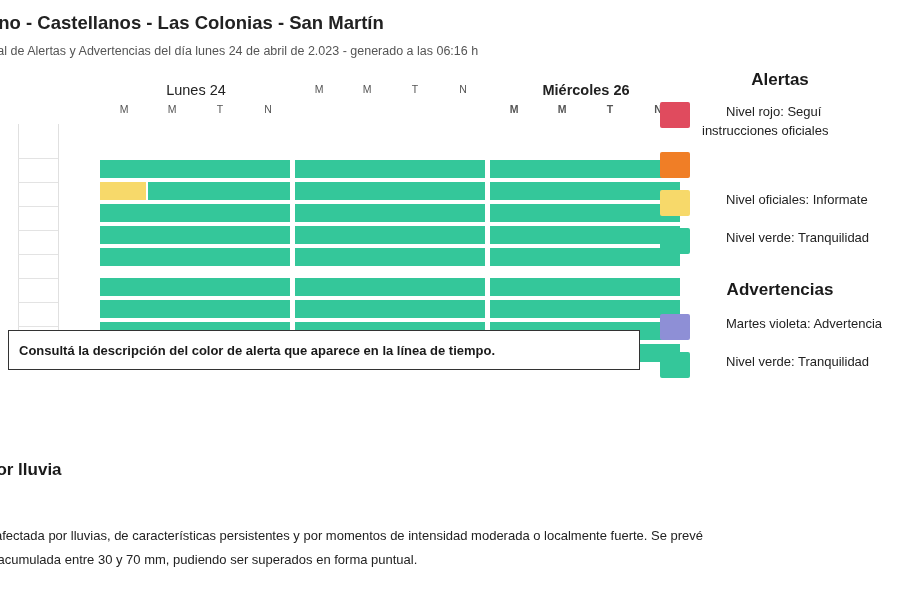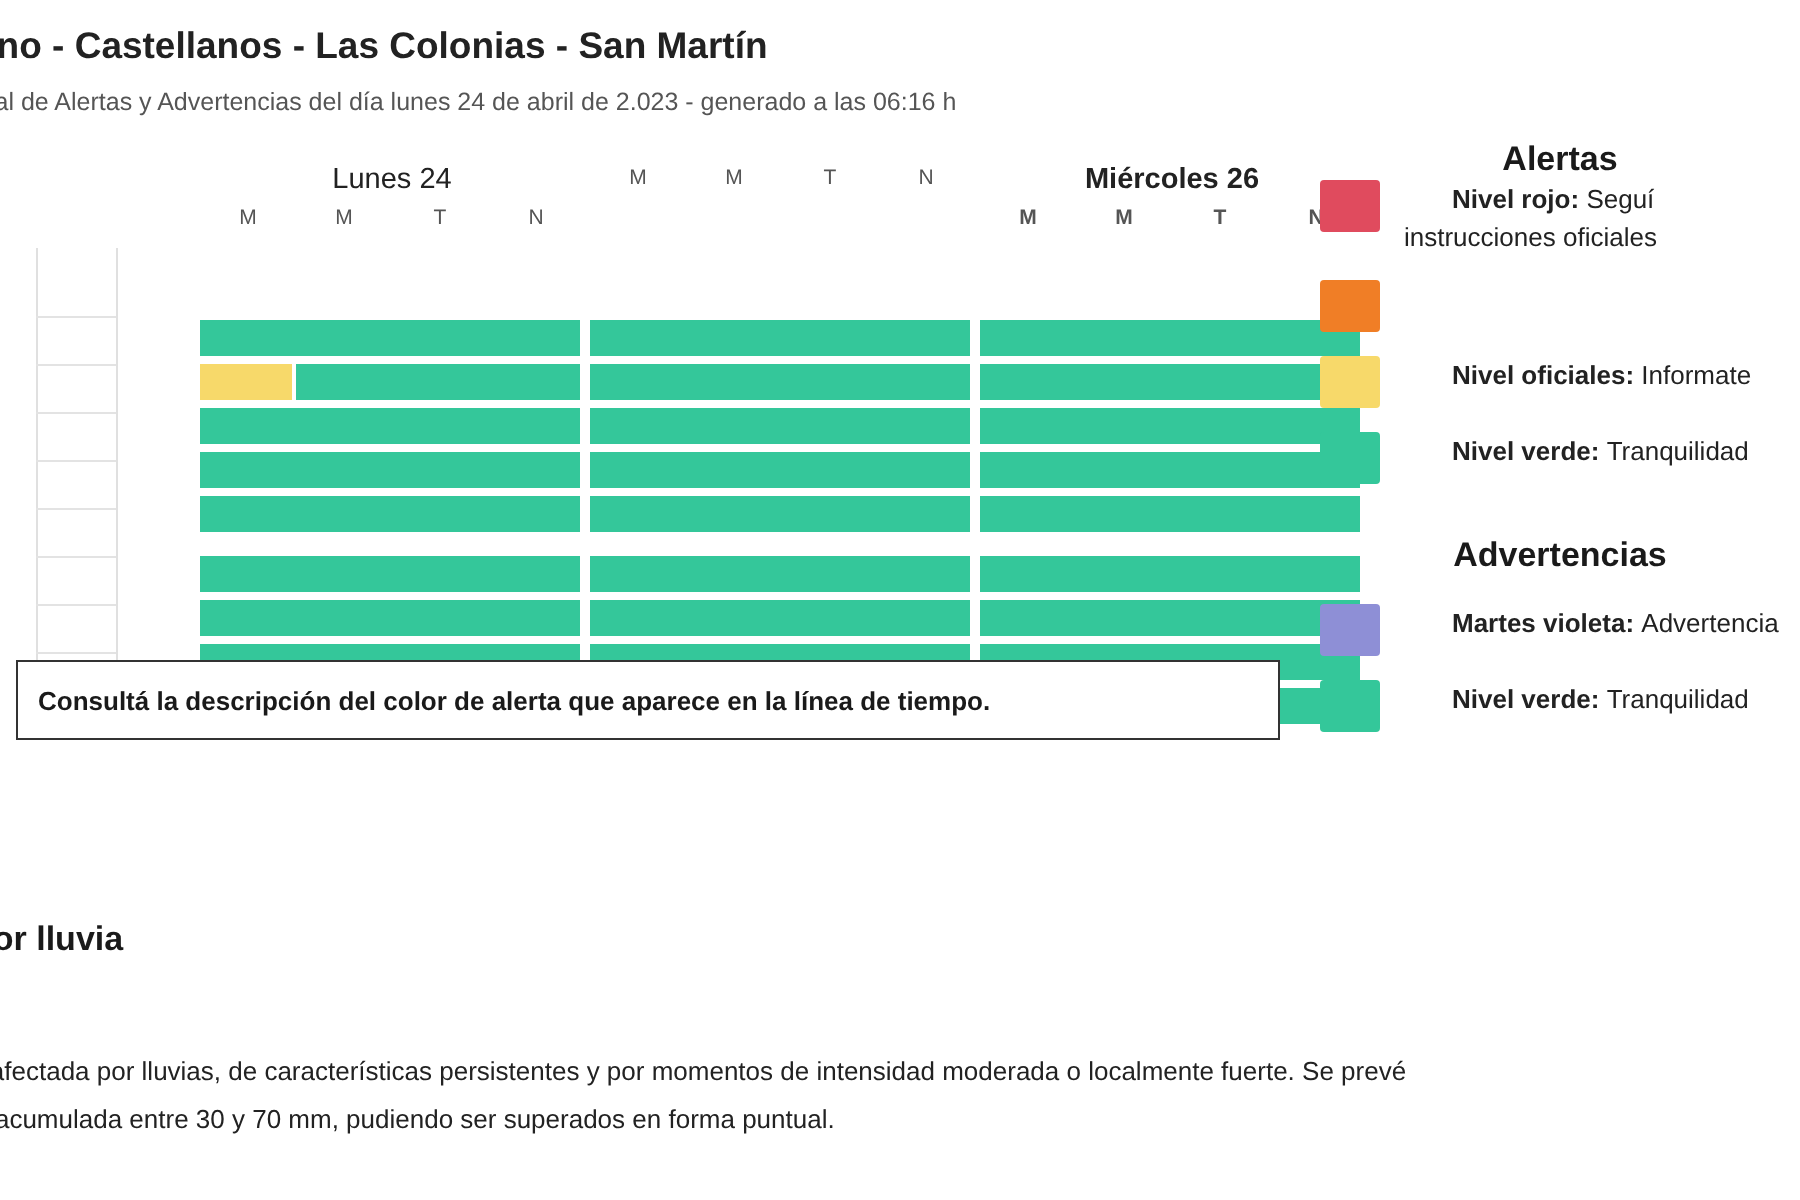--- a/index.html
+++ b/index.html
@@ -107,20 +107,21 @@
     position: absolute;
     left: 660px; top: 70px;
     width: 250px;
   }
   .legend-title {
     font-size: 17px;
     font-weight: bold;
     color: #1a1a1a;
     text-align: center;
     width: 240px;
+    margin-bottom: 12px;
   }
   .legend-title.second {
     margin-top: 26px;
     margin-bottom: 14px;
     text-align: center;
   }
   .legend-item {
     display: flex;
     align-items: flex-start;
     margin-bottom: 12px;
@@ -130,21 +131,21 @@
     flex: 0 0 30px;
     margin-right: 12px;
     border-radius: 2px;
   }
   .legend-text {
     font-size: 13px;
     color: #222222;
     line-height: 19px;
     white-space: nowrap;
   }
-  .legend-text b { font-weight: bold; padding-left: 24px; }
+  .legend-text b { font-weight: normal; padding-left: 24px; }
 
   
   .section-title {
     position: absolute;
     left: -14px; top: 460px;
     font-size: 17px;
     font-weight: bold;
     color: #1a1a1a;
     white-space: nowrap;
   }

